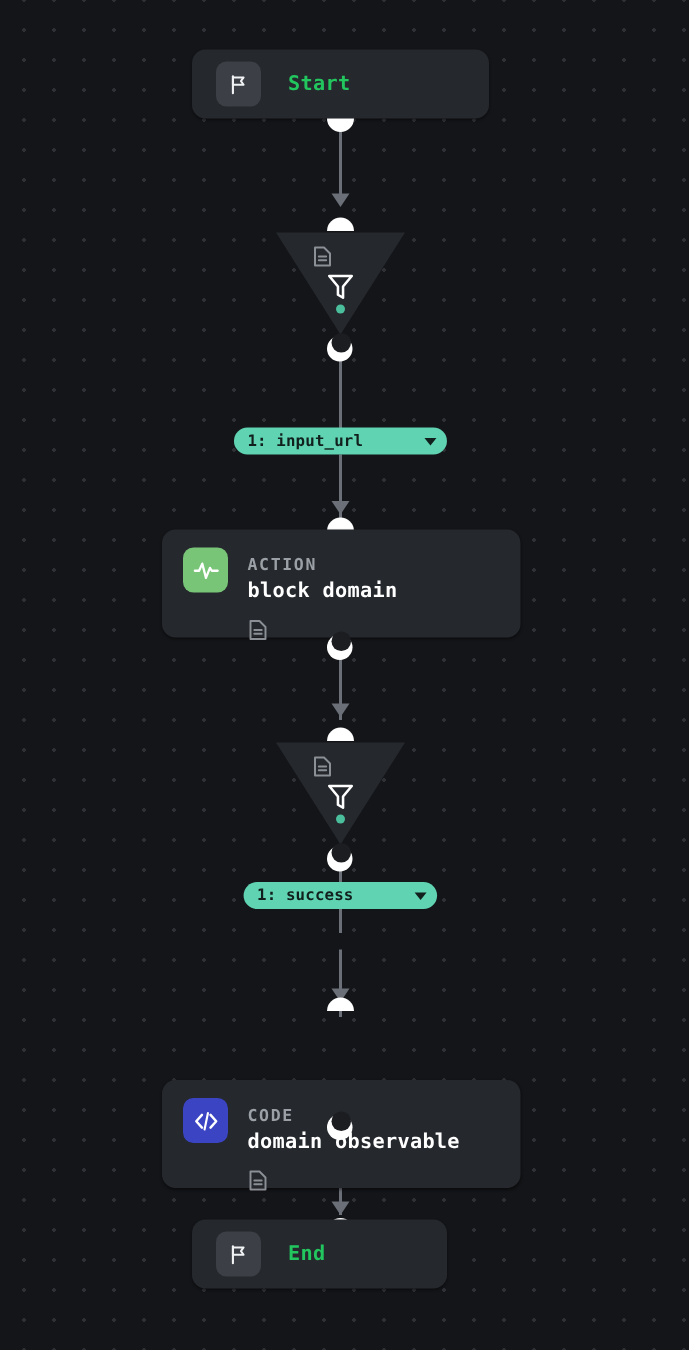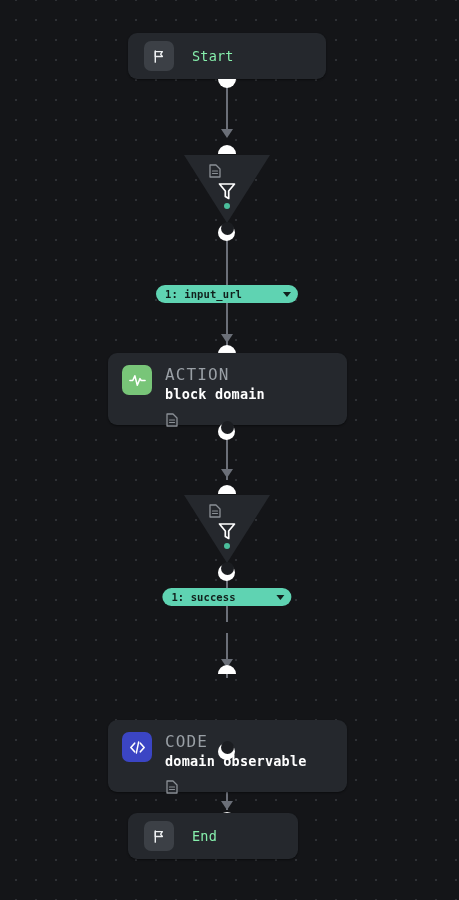--- a/index.html
+++ b/index.html
@@ -33,34 +33,34 @@
     border-radius:7px;
     display:flex; align-items:center; justify-content:center;
     flex:0 0 auto;
   }
   .icon-box.flag { background:#3c4046; }
   .icon-box.action { background:#78c578; }
   .icon-box.code { background:#3b45c4; }
 
   .term-label {
     margin-left:18px;
-    color:#86efac;
+    color:#22c55e;
     font-size:13.5px;
-    font-weight:normal;
+    font-weight:bold;
     letter-spacing:.2px;
   }
 
   
   .node.body { padding:12px 14px; }
   .body-top { display:flex; align-items:flex-start; }
   .body-texts { margin-left:13px; }
   .kind {
     color:#9aa0a6;
-    font-size:16px;
-    font-weight:normal;
+    font-size:11px;
+    font-weight:bold;
     letter-spacing:1.1px;
     line-height:13px;
   }
   .title {
     color:#ffffff;
     font-size:13.5px;
     font-weight:bold;
     letter-spacing:.2px;
     line-height:17px;
     margin-top:2px;

